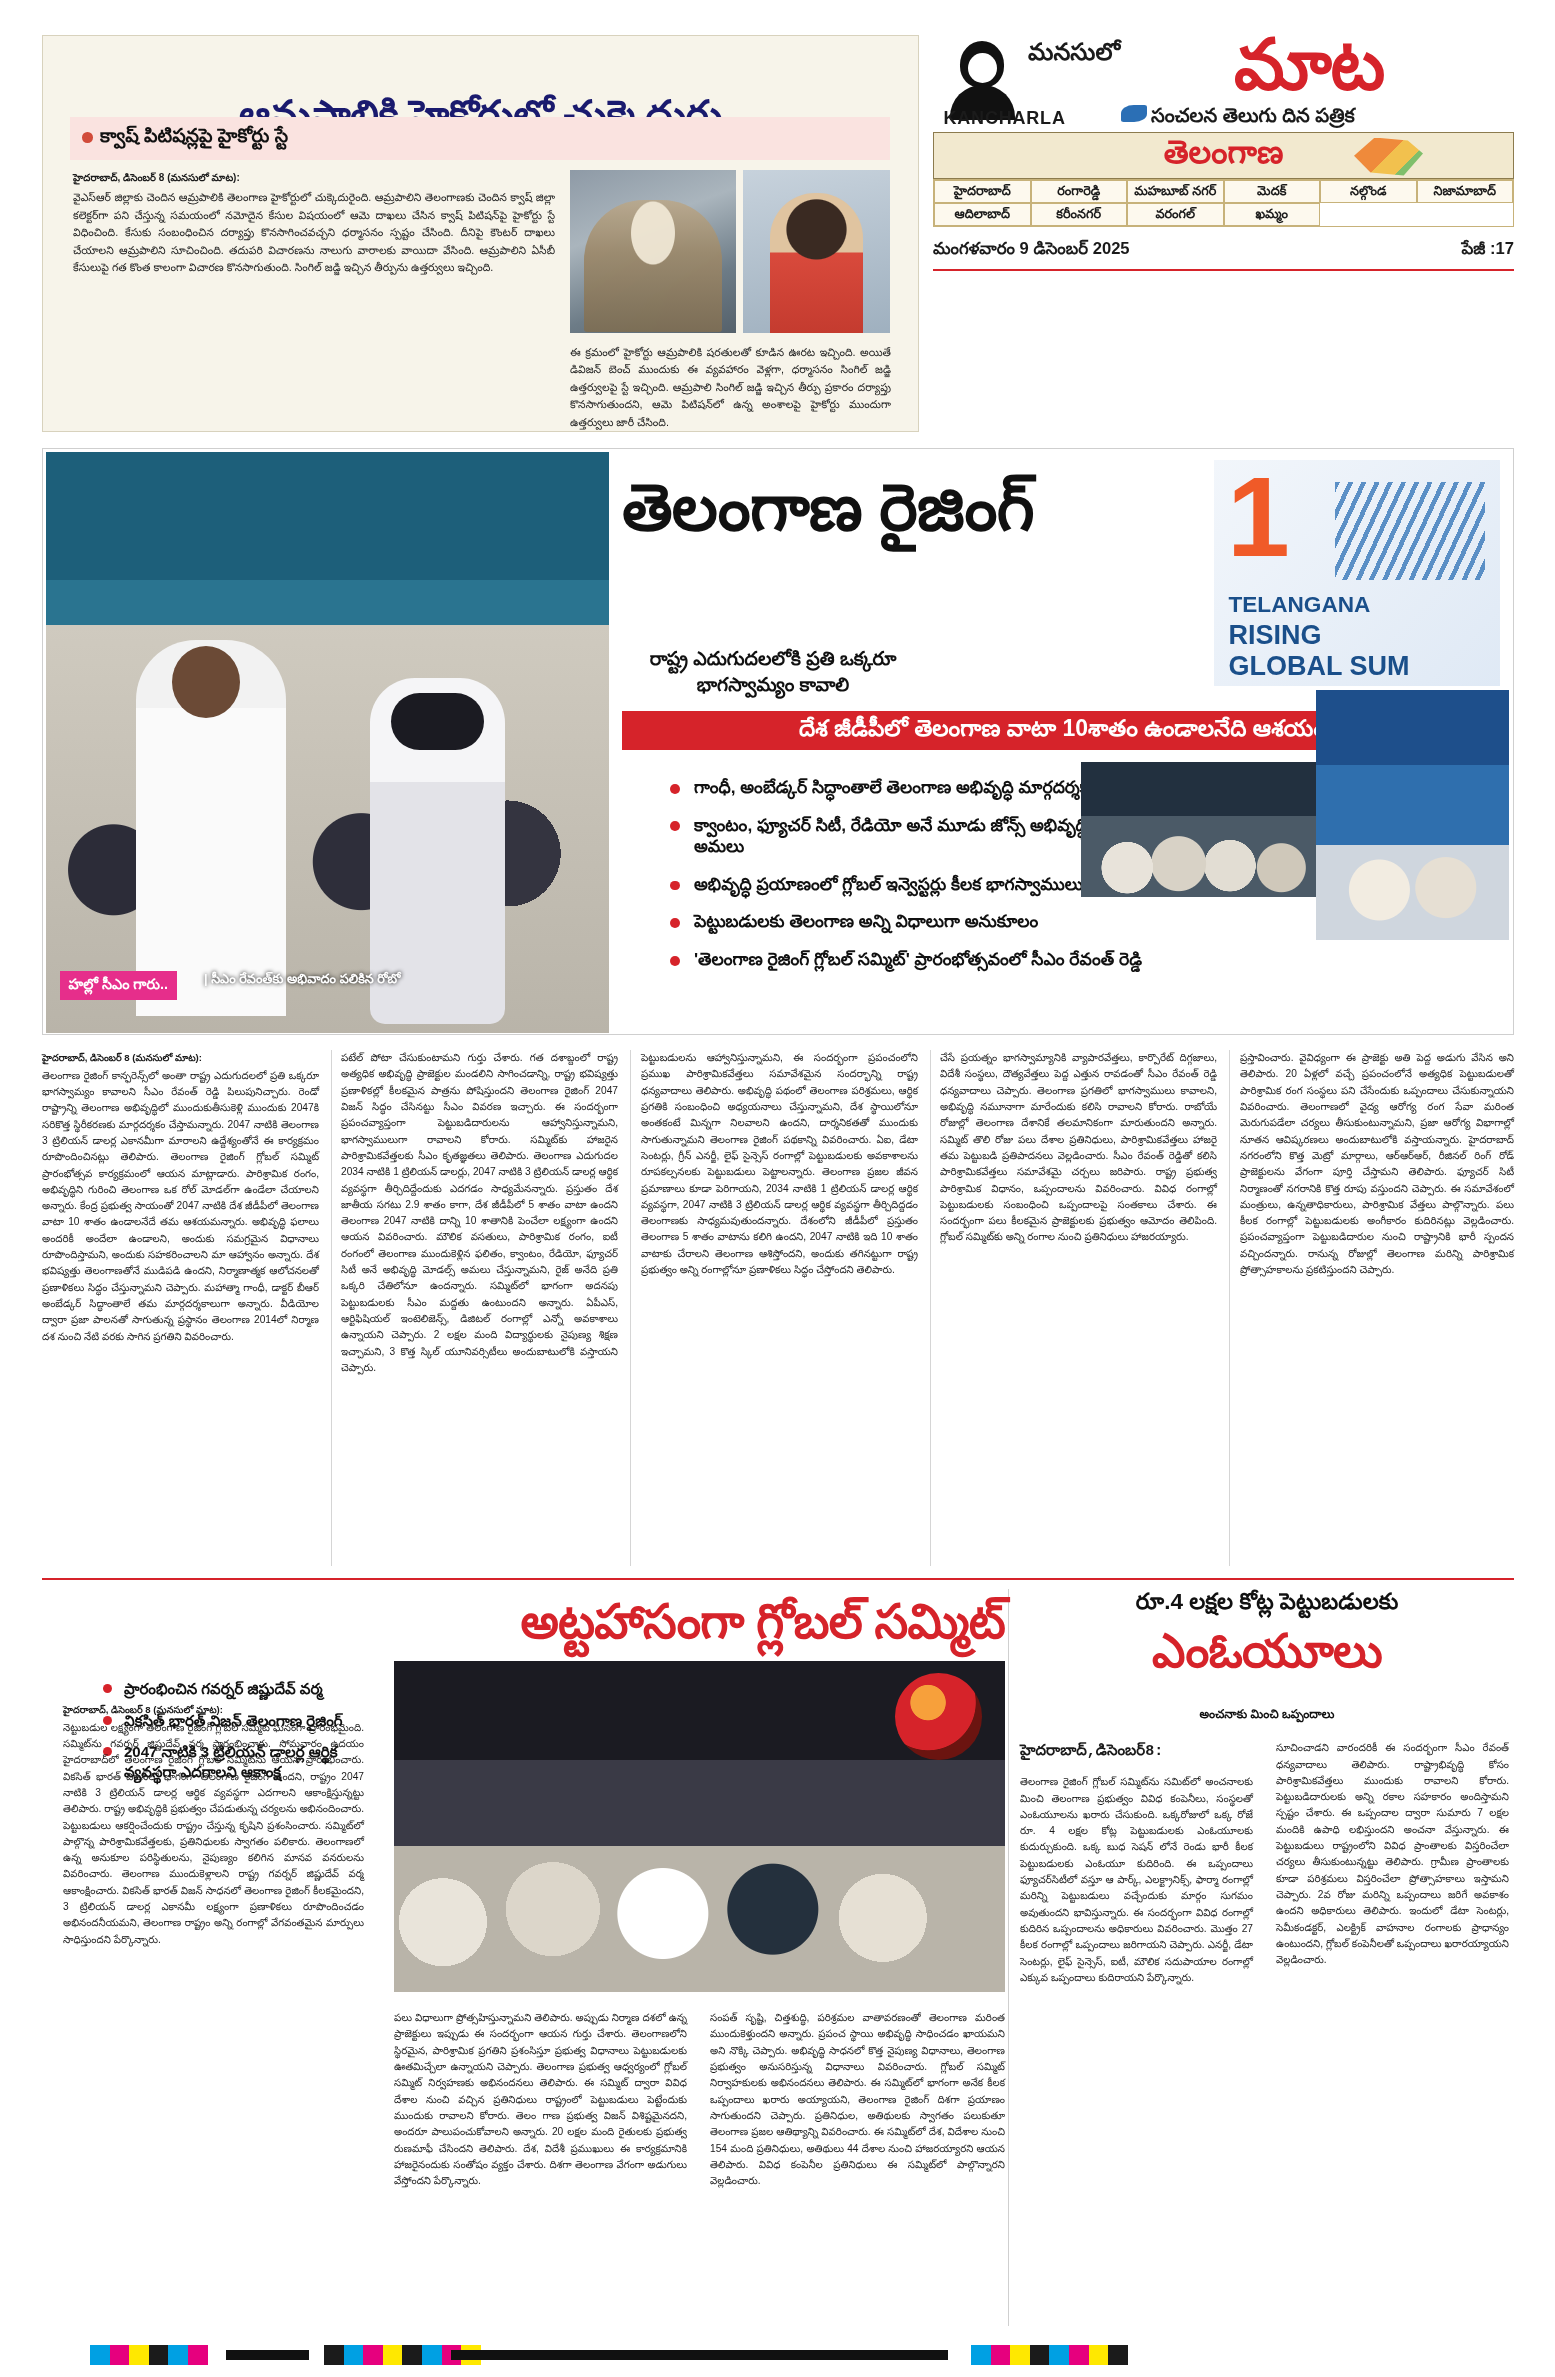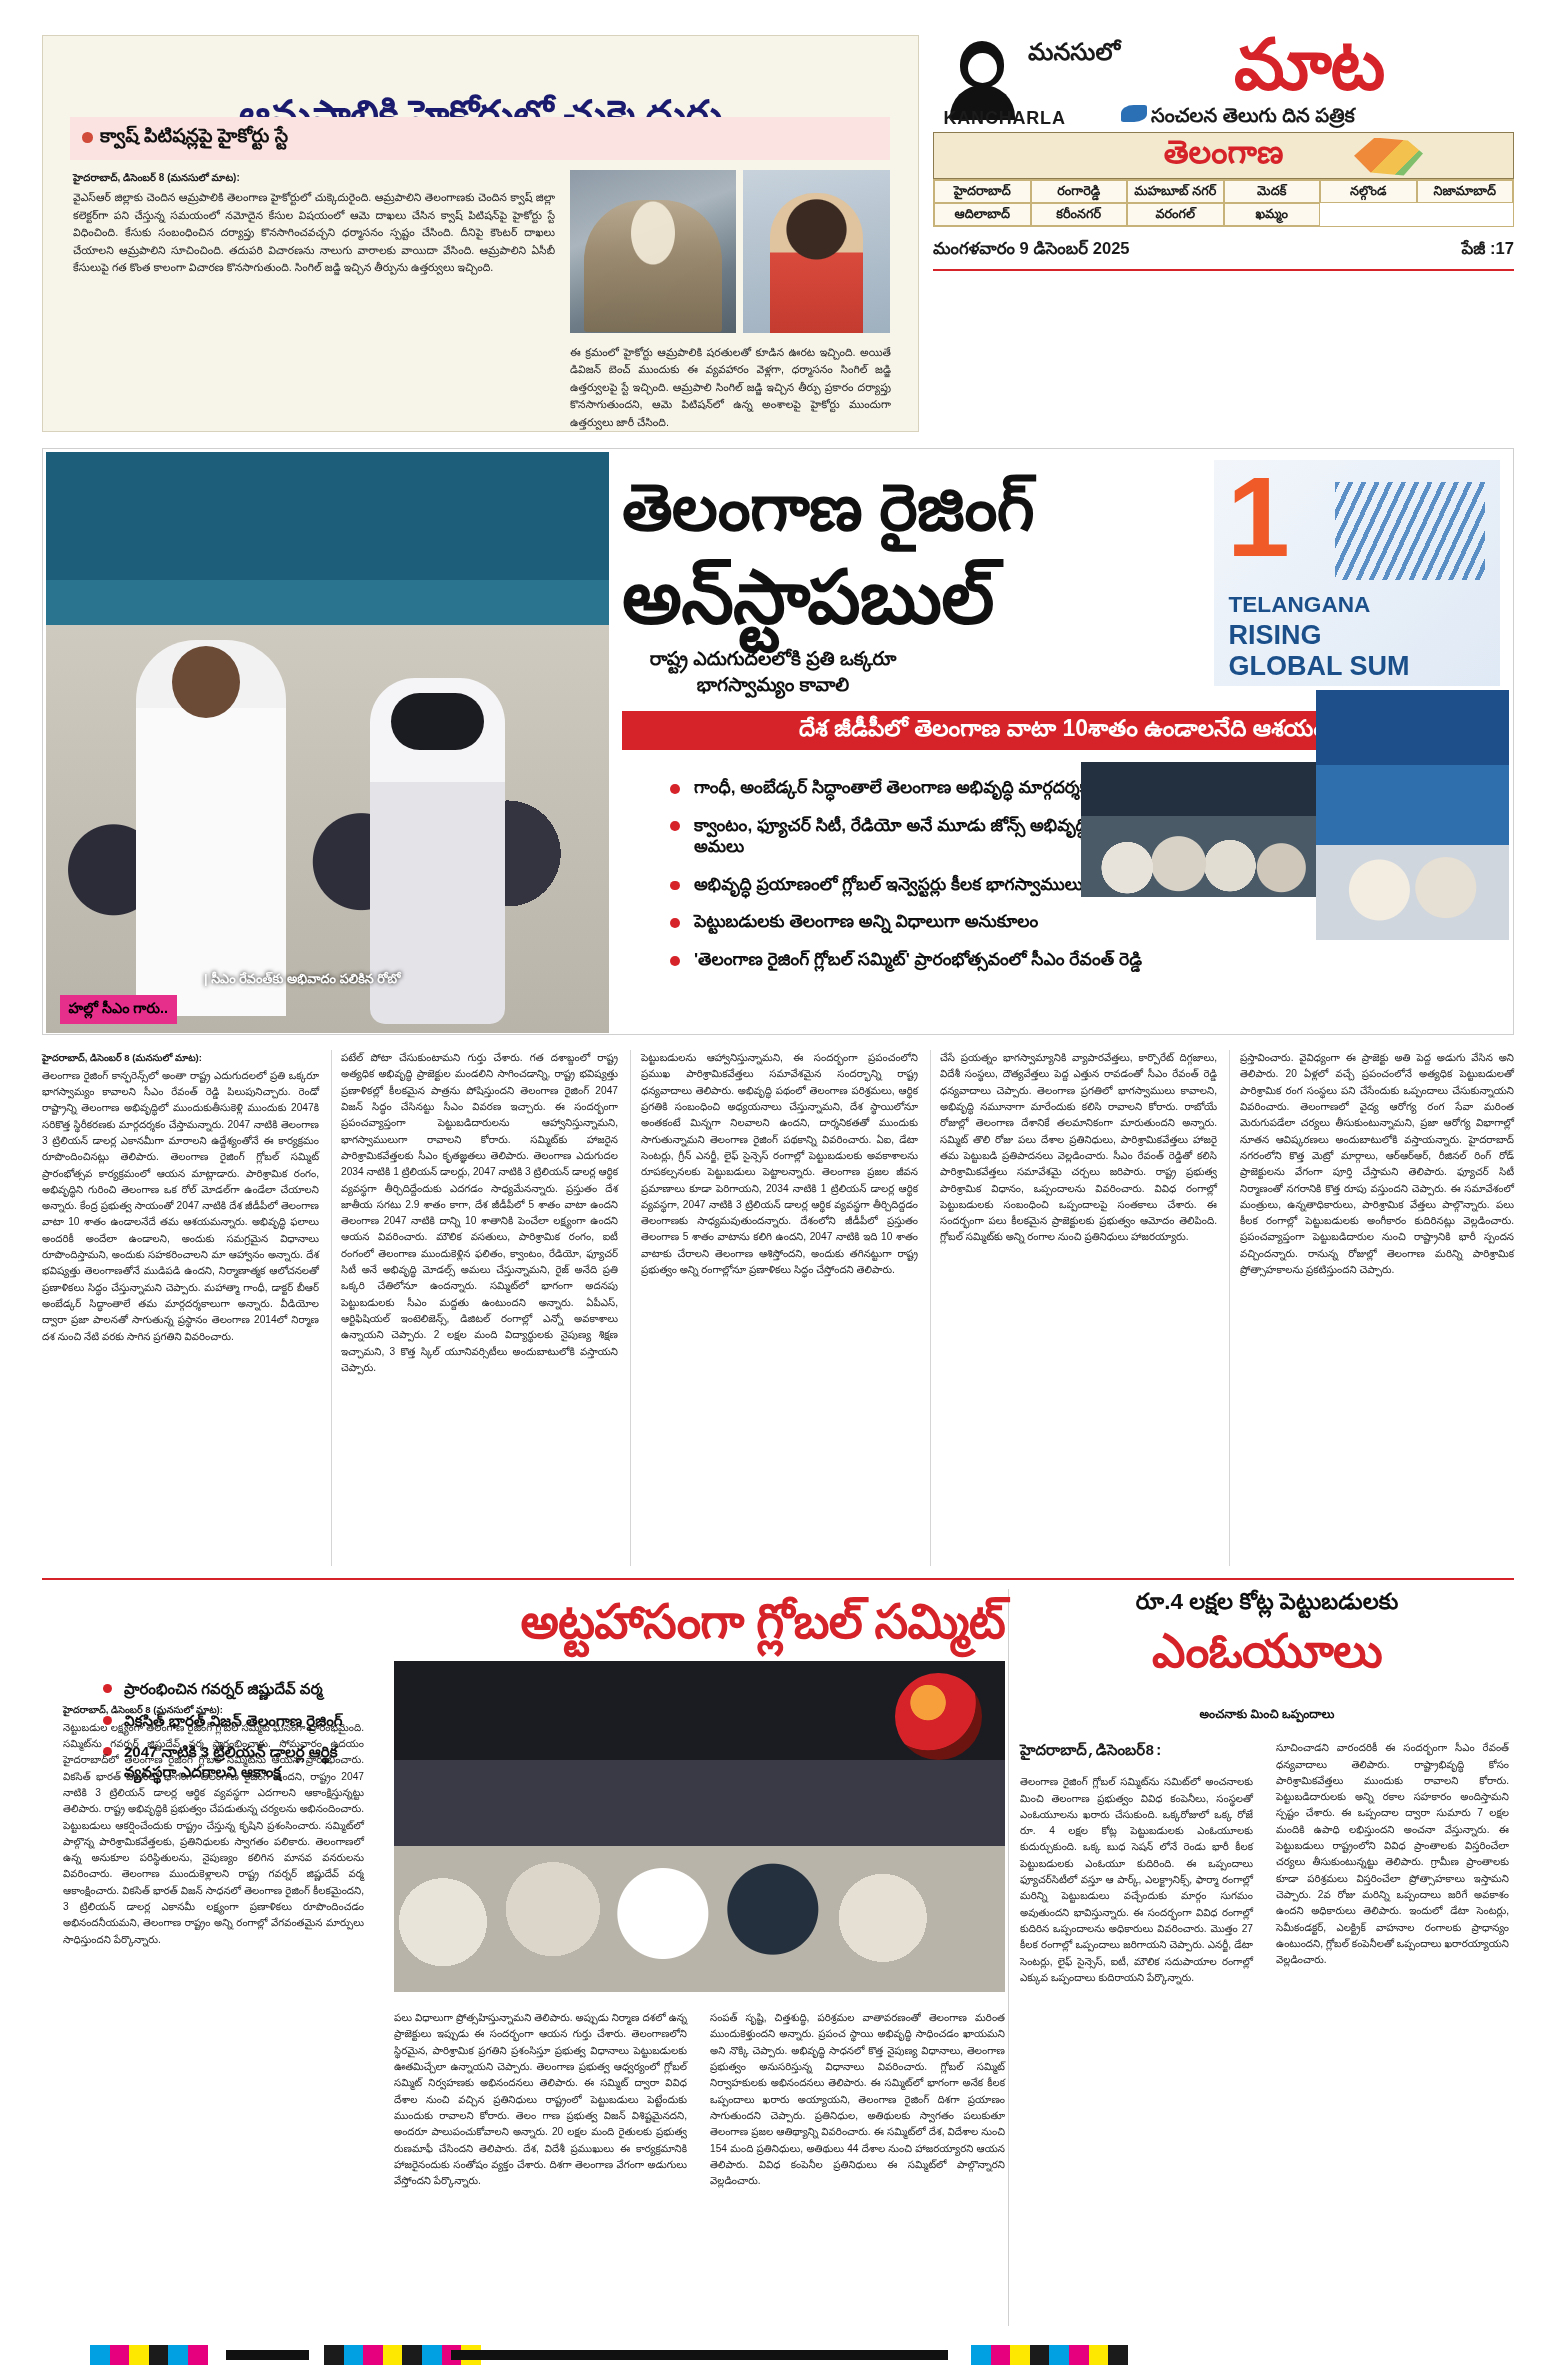--- a/index.html
+++ b/index.html
@@ -225,22 +225,22 @@
   .hp-robot {
     position:absolute; left:324px; top:226px; width:135px; height:346px;
     background: linear-gradient(180deg,#f5f5f7 0 30%, #e3e3e8 30% 100%);
     border-radius: 45px 45px 15px 15px;
   }
   .hp-robot:after{
     content:""; position:absolute; left:21px; top:15px; width:93px; height:57px;
     background:#1b1b22; border-radius: 30px;
   }
   .hero-caption {
-    position:absolute; left: 13.5px; top: 543px;
-    background:#e62e8b; color:#000000; font-size: 14.3px; font-weight:bold;
+    position:absolute; left: 13.5px; top: 519px;
+    background:#e62e8b; color:#ffffff; font-size: 14.3px; font-weight:bold;
     padding: 4.5px 9px;
   }
   .hero-caption2 {
     position:absolute; left: 158px; top: 519px;
     color:#fff; font-size: 12.8px; font-weight:bold;
     text-shadow: 0 0 4.5px #000;
   }
   .hero-title1 {
     position:absolute; left: 579px; top: 21px;
     font-size: 65px; font-weight: bold; color:#111; letter-spacing:-0.8px;
@@ -467,21 +467,20 @@
     <div class="hero-photo">
       <div class="hp-crowd"></div>
       <div class="hp-center"></div>
       <div class="hp-head"></div>
       <div class="hp-robot"></div>
       <div class="hero-caption">హల్లో సీఎం గారు..</div>
       <div class="hero-caption2">| సీఎం రేవంత్‌కు అభివాదం పలికిన రోబో</div>
     </div>
 
     <div class="hero-title1">తెలంగాణ రైజింగ్</div>
-    <div class="hero-title2">అన్‌స్టాపబుల్</div>
 
     <div class="rising-logo">
       <div class="rl-lines"></div>
       <div class="rl-one">1</div>
       <div class="rl-t1">TELANGANA</div>
       <div class="rl-t2">RISING</div>
       <div class="rl-t3">GLOBAL SUM</div>
     </div>
 
     <div class="hero-sub-l">రాష్ట్ర ఎదుగుదలలోకి ప్రతి ఒక్కరూ భాగస్వామ్యం కావాలి</div>

